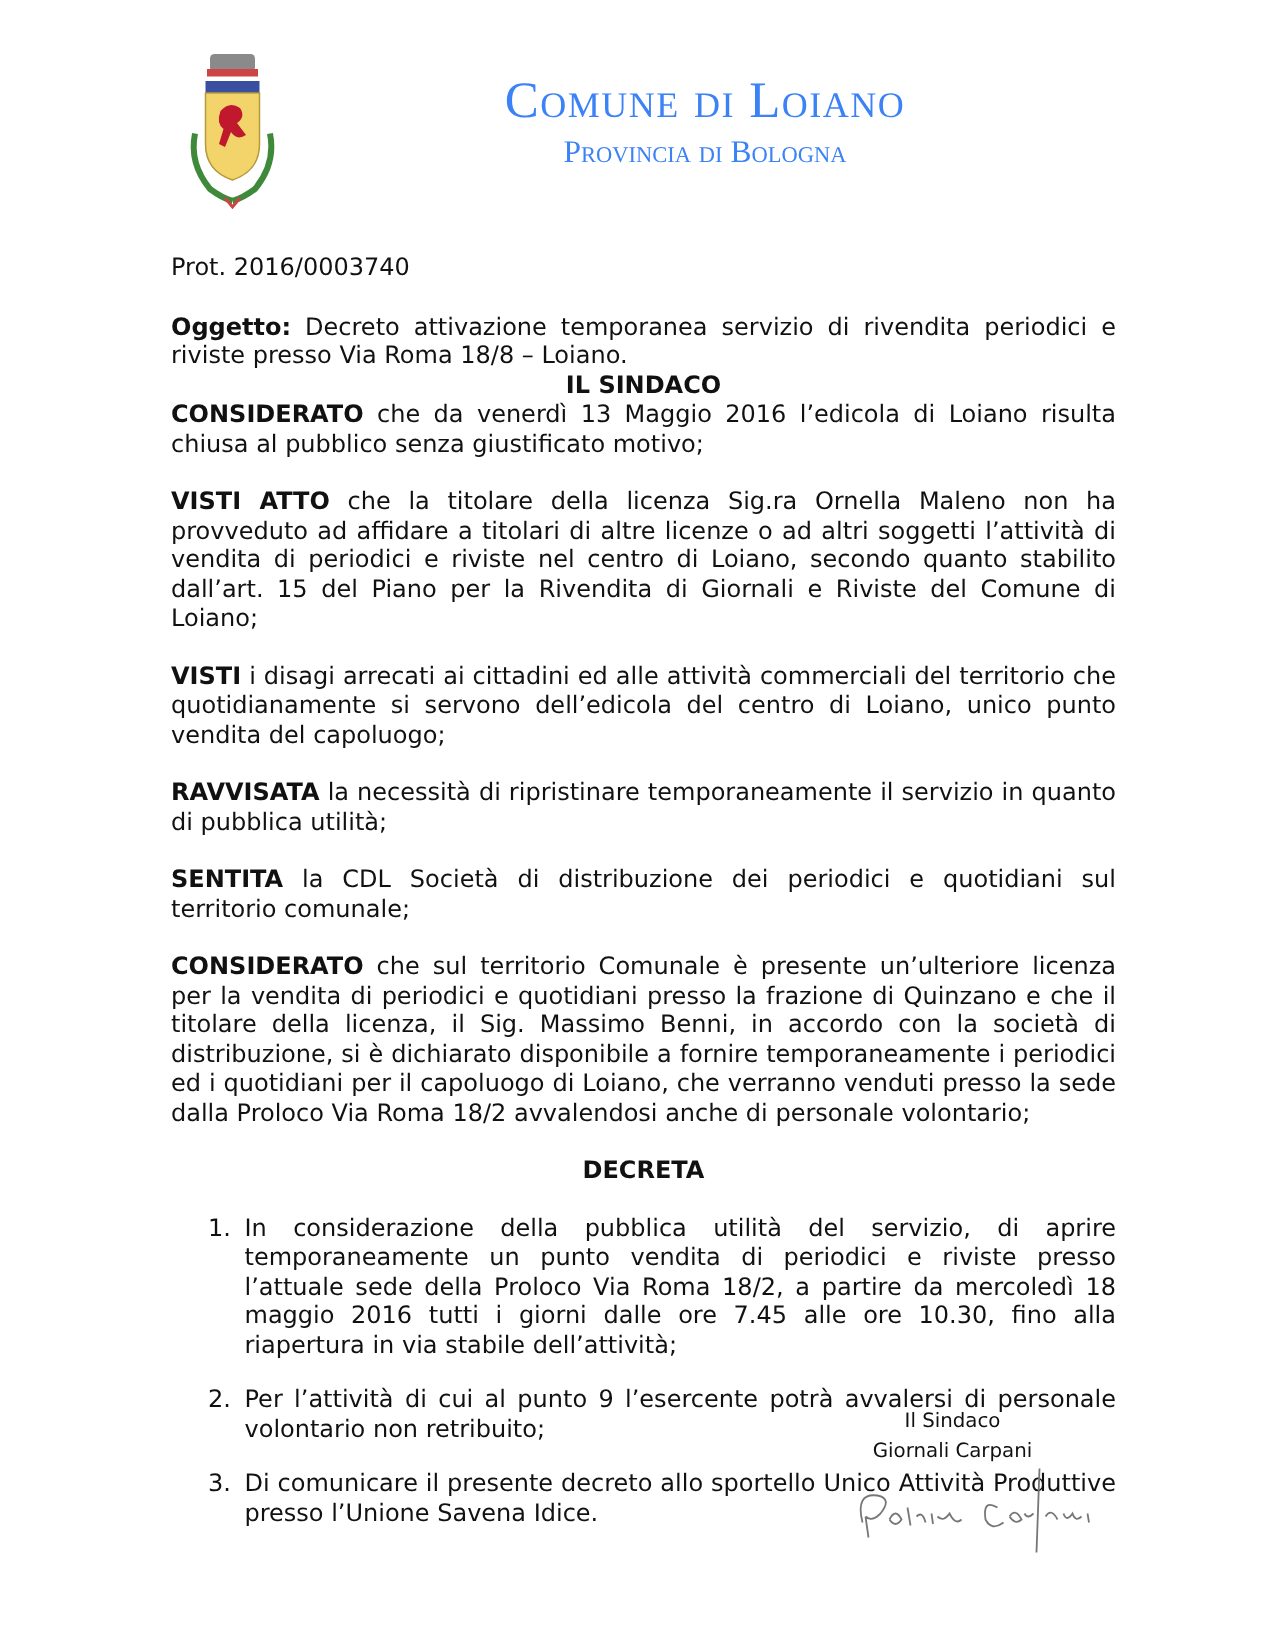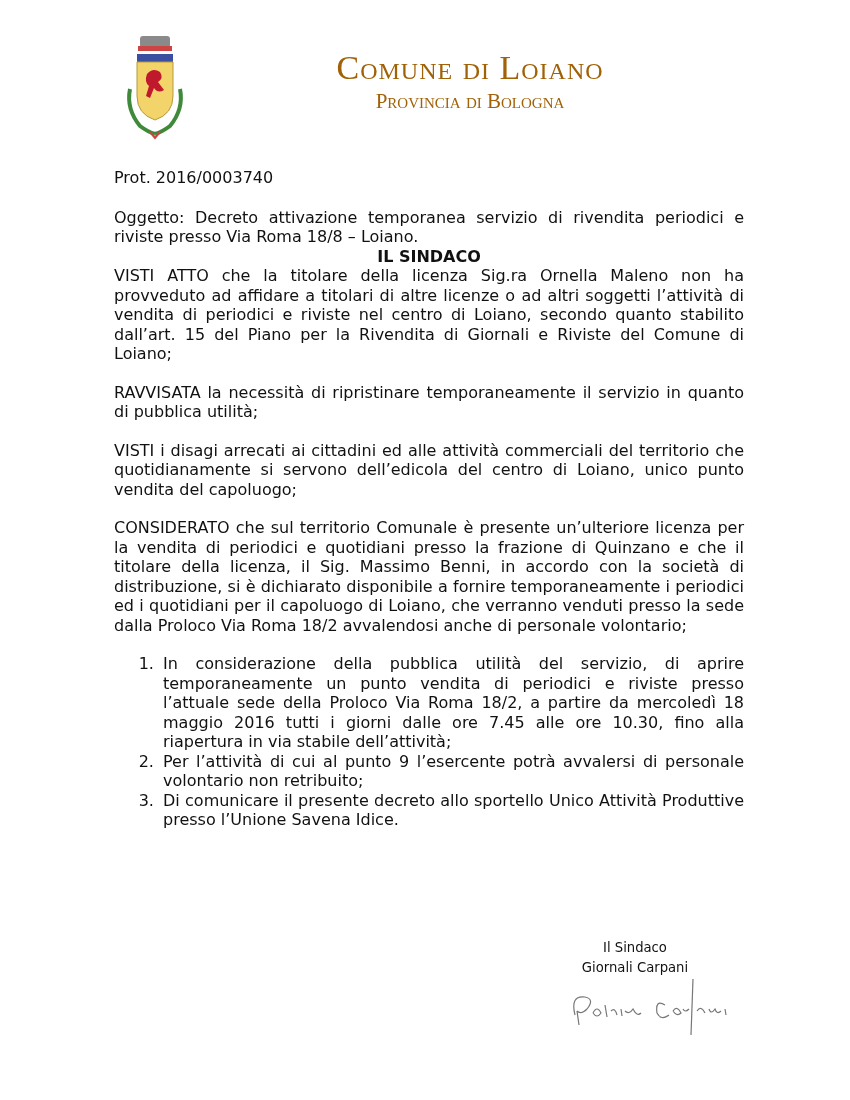--- a/index.html
+++ b/index.html
@@ -1,28 +1,28 @@
 <!DOCTYPE html>
 <html><head>
 <meta charset="utf-8">
 <style>
   html, body { margin: 0; padding: 0; background: #ffffff; }
   body { width: 850px; height: 1100px; position: relative; overflow: hidden; color: #111; }
   .page { position: absolute; left: 0; top: 0; width: 850px; height: 1100px; }
   .crest { position: absolute; left: 120px; top: 34px; width: 70px; height: 108px; }
-  .header { position: absolute; left: 250px; top: 48px; width: 440px; text-align: center; font-family: "Liberation Serif", "DejaVu Serif", serif; color: #a16207; }
+  .header { position: absolute; left: 250px; top: 48px; width: 440px; text-align: center; font-family: "Liberation Serif", "DejaVu Serif", serif; color: #3b82f6; }
   .title { font-size: 34px; font-variant: small-caps; letter-spacing: 1px; line-height: 40px; }
   .subtitle { font-size: 21px; font-variant: small-caps; line-height: 27px; }
   .body { position: absolute; left: 114px; top: 168px; width: 630px; font-family: "DejaVu Sans", sans-serif; font-size: 16px; line-height: 19.5px; text-align: justify; }
   .para { margin: 0 0 19px 0; }
-  .b { font-weight: normal; }
+  .b { font-weight: bold; }
   .center { text-align: center; font-weight: bold; margin: 0; }
   .prot { margin: 0 0 20px 0; }
   ol { margin: 0; padding-left: 45px; }
-  ol li { padding-left: 4px; }
+  ol li { padding-left: 4px; margin-top: 17px; }
   .sign { position: absolute; left: 570px; top: 938px; width: 130px; text-align: center; font-family: "DejaVu Sans", sans-serif; font-size: 13.2px; line-height: 19.5px; }
   .sigimg { position: absolute; left: 565px; top: 975px; width: 180px; height: 70px; }
 </style>
 </head>
 <body>
 
 <div class="page">
 
   <svg class="crest" viewBox="0 0 70 108">
     <rect x="20" y="2" width="30" height="12" rx="3" fill="#8a8a8a"></rect>
@@ -42,25 +42,28 @@
 
   <div class="body">
     <p class="prot">Prot. 2016/0003740</p>
 
     <p class="para" style="margin-bottom:0">
       <span class="b">Oggetto:</span><span> Decreto attivazione temporanea servizio di rivendita periodici e riviste presso Via Roma 18/8 – Loiano.</span>
     </p>
 
     <p class="center">IL SINDACO</p>
 
+    <p class="para"><span class="b">CONSIDERATO</span><span> che da venerdì 13 Maggio 2016 l’edicola di Loiano risulta chiusa al pubblico senza giustificato motivo;</span></p>
     <p class="para"><span class="b">VISTI ATTO</span><span> che la titolare della licenza Sig.ra Ornella Maleno non ha provveduto ad affidare a titolari di altre licenze o ad altri soggetti l’attività di vendita di periodici e riviste nel centro di Loiano, secondo quanto stabilito dall’art. 15 del Piano per la Rivendita di Giornali e Riviste del Comune di Loiano;</span></p>
+    <p class="para"><span class="b">VISTI</span><span> i disagi arrecati ai cittadini ed alle attività commerciali del territorio che quotidianamente si servono dell’edicola del centro di Loiano, unico punto vendita del capoluogo;</span></p>
     <p class="para"><span class="b">RAVVISATA</span><span> la necessità di ripristinare temporaneamente il servizio in quanto di pubblica utilità;</span></p>
-    <p class="para"><span class="b">VISTI</span><span> i disagi arrecati ai cittadini ed alle attività commerciali del territorio che quotidianamente si servono dell’edicola del centro di Loiano, unico punto vendita del capoluogo;</span></p>
+    <p class="para"><span class="b">SENTITA</span><span> la CDL Società di distribuzione dei periodici e quotidiani sul territorio comunale;</span></p>
     <p class="para"><span class="b">CONSIDERATO</span><span> che sul territorio Comunale è presente un’ulteriore licenza per la vendita di periodici e quotidiani presso la frazione di Quinzano e che il titolare della licenza, il Sig. Massimo Benni, in accordo con la società di distribuzione, si è dichiarato disponibile a fornire temporaneamente i periodici ed i quotidiani per il capoluogo di Loiano, che verranno venduti presso la sede dalla Proloco Via Roma 18/2 avvalendosi anche di personale volontario;</span></p>
 
+    <p class="center" style="margin: 0 0 19px 0">DECRETA</p>
 
     <ol>
       <li>In considerazione della pubblica utilità del servizio, di aprire temporaneamente un punto vendita di periodici e riviste presso l’attuale sede della Proloco Via Roma 18/2, a partire da mercoledì 18 maggio 2016 tutti i giorni dalle ore 7.45 alle ore 10.30, fino alla riapertura in via stabile dell’attività;</li>
       <li>Per l’attività di cui al punto 9 l’esercente potrà avvalersi di personale volontario non retribuito;</li>
       <li>Di comunicare il presente decreto allo sportello Unico Attività Produttive presso l’Unione Savena Idice.</li>
     </ol>
   </div>
 
   <div class="sign">
     <div>Il Sindaco</div>

